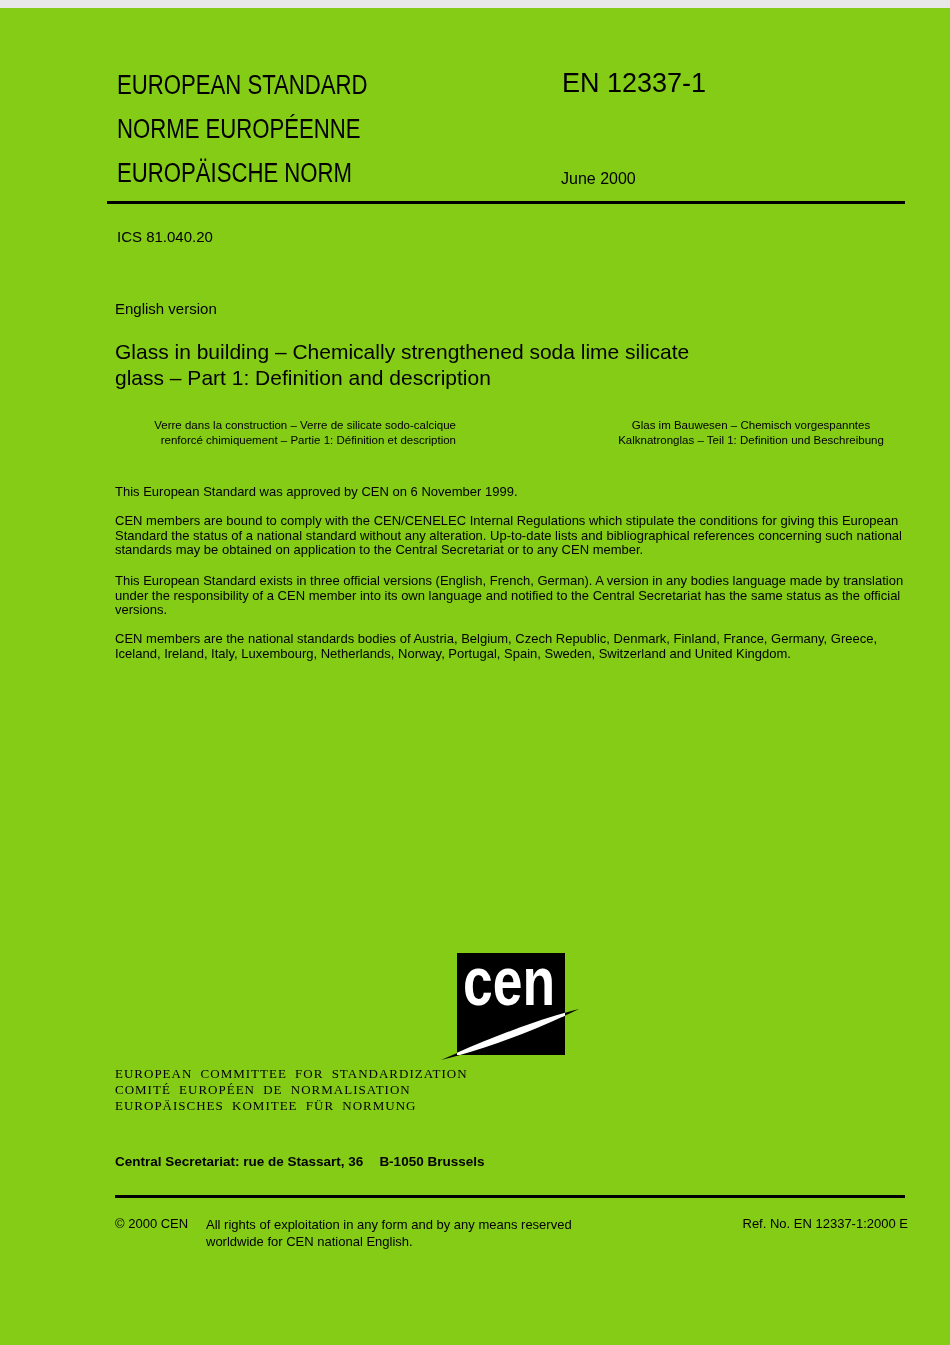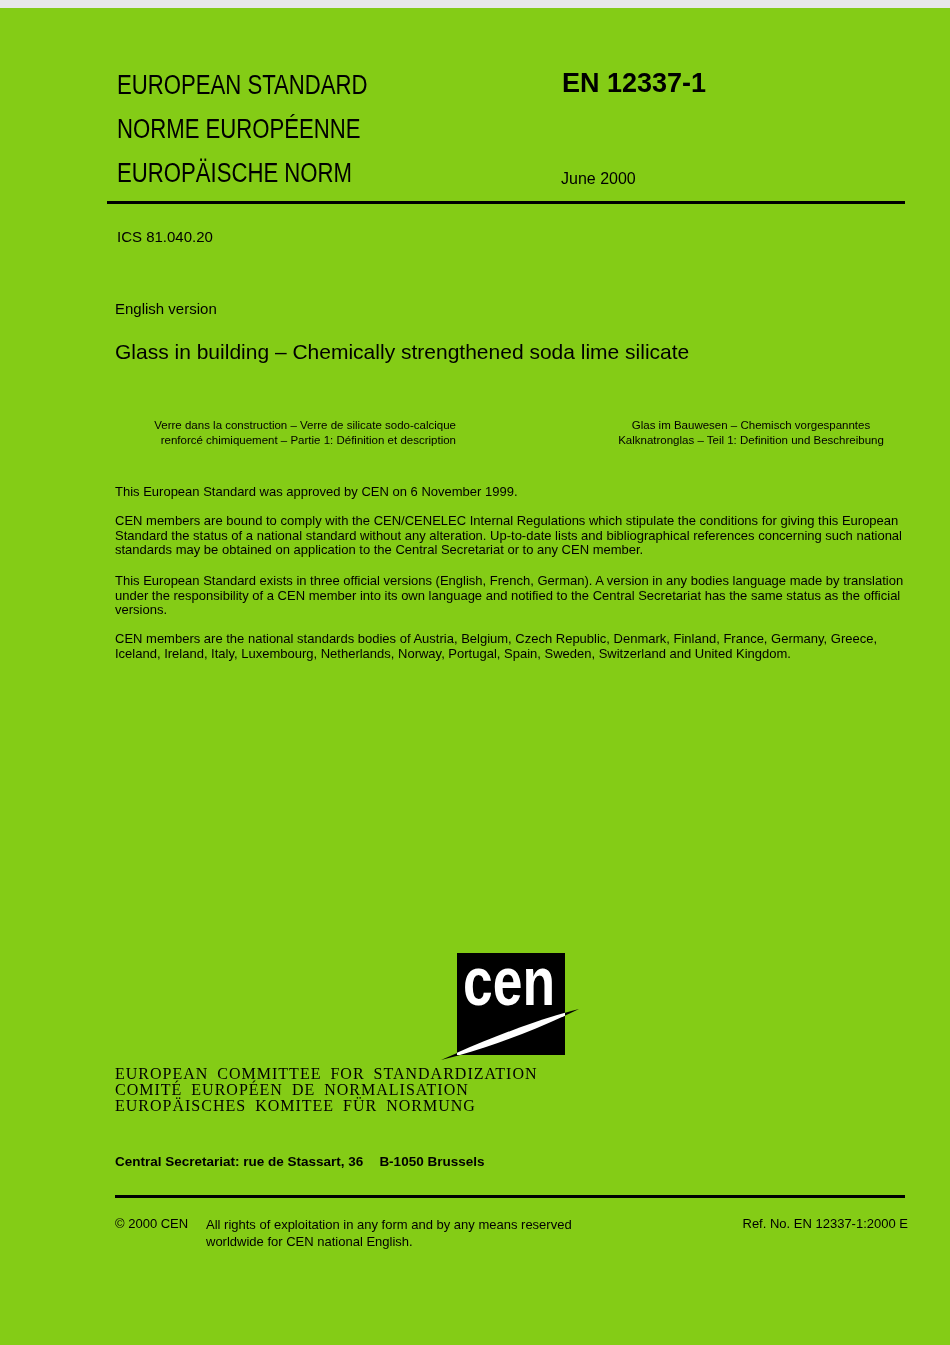--- a/index.html
+++ b/index.html
@@ -16,21 +16,21 @@
 
   
   .hdr-title{
     left:117px;
     font-size:27px;
     letter-spacing:0;
     white-space:nowrap;
     transform:scaleX(0.82);
     transform-origin:0 0;
   }
-  .std-number{left:562px;top:60px;font-size:27px;font-weight:bold;white-space:nowrap;}
+  .std-number{left:562px;top:60px;font-size:27px;font-weight:normal;white-space:nowrap;}
   .std-date{left:561px;top:162px;font-size:16px;white-space:nowrap;}
   .rule{background:#000;height:3px;}
   .rule-top{left:107px;top:193px;width:798px;}
   .rule-bottom{left:115px;top:1187px;width:790px;}
 
   .ics{left:117px;top:220px;font-size:15px;}
 
   .center-col{left:115px;width:790px;}
   .version-label{top:292px;font-size:15px;}
 
@@ -41,21 +41,21 @@
   .trans-de{left:590px;width:322px;}
 
   .para{left:115px;width:793px;font-size:13px;line-height:14.6px;text-align:left;}
   .p1{top:477px;}
   .p2{top:506px;}
   .p3{top:566px;}
   .p4{top:624px;}
 
   .logo-box{left:440px;top:940px;width:140px;height:115px;}
 
-  .committee{top:1058px;font-family:"Liberation Serif", serif;font-size:16px;
+  .committee{top:1058px;font-family:"Liberation Serif", serif;font-size:13px;
     line-height:16px;letter-spacing:1px;word-spacing:4px;}
 
   .secretariat{top:1146px;font-size:13.5px;font-weight:bold;}
   .secretariat .gap{display:inline-block;width:16px;}
 
   .footer-copy{left:115px;top:1208px;font-size:13px;}
   .footer-rights{left:206px;top:1208px;width:560px;font-size:13px;line-height:17px;}
   .footer-ref{right:42px;top:1208px;font-size:13px;white-space:nowrap;}
 </style>
 </head>
@@ -71,20 +71,21 @@
   <div class="abs std-date">June 2000</div>
 
   <div class="abs rule rule-top"></div>
 
   <div class="abs ics">ICS 81.040.20</div>
 
   <div class="abs center-col version-label">English version</div>
 
   <div class="abs center-col doc-title">
     <div>Glass in building – Chemically strengthened soda lime silicate</div>
+    <div>glass – Part 1: Definition and description</div>
   </div>
 
   <div class="abs trans trans-fr">
     <div>Verre dans la construction – Verre de silicate sodo-calcique</div>
     <div>renforcé chimiquement – Partie 1: Définition et description</div>
   </div>
   <div class="abs trans trans-de">
     <div>Glas im Bauwesen – Chemisch vorgespanntes</div>
     <div>Kalknatronglas – Teil 1: Definition und Beschreibung</div>
   </div>

